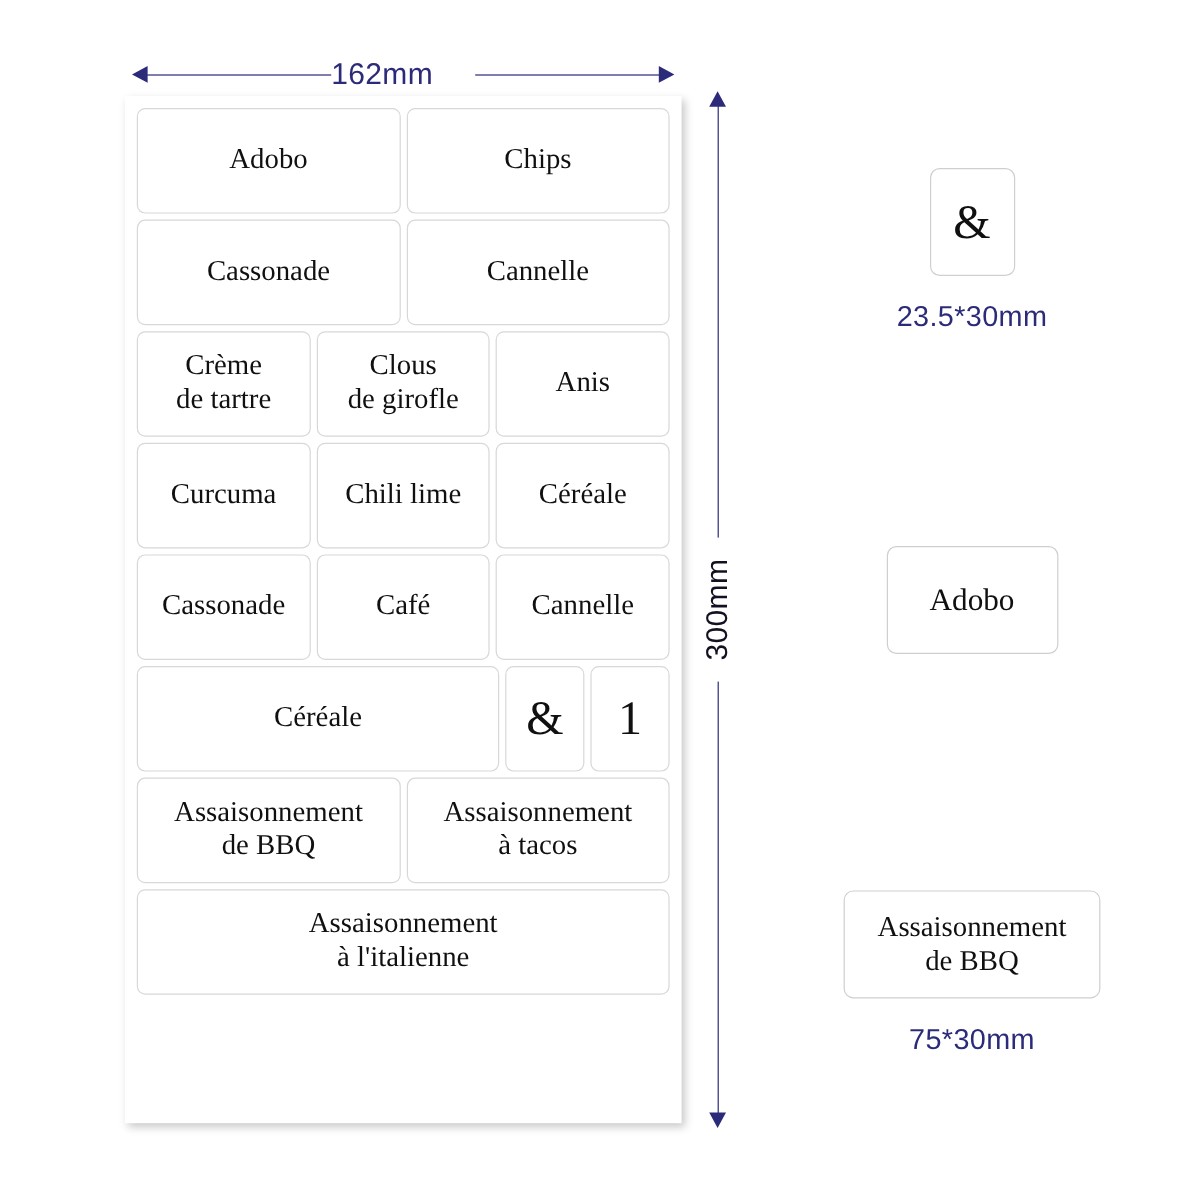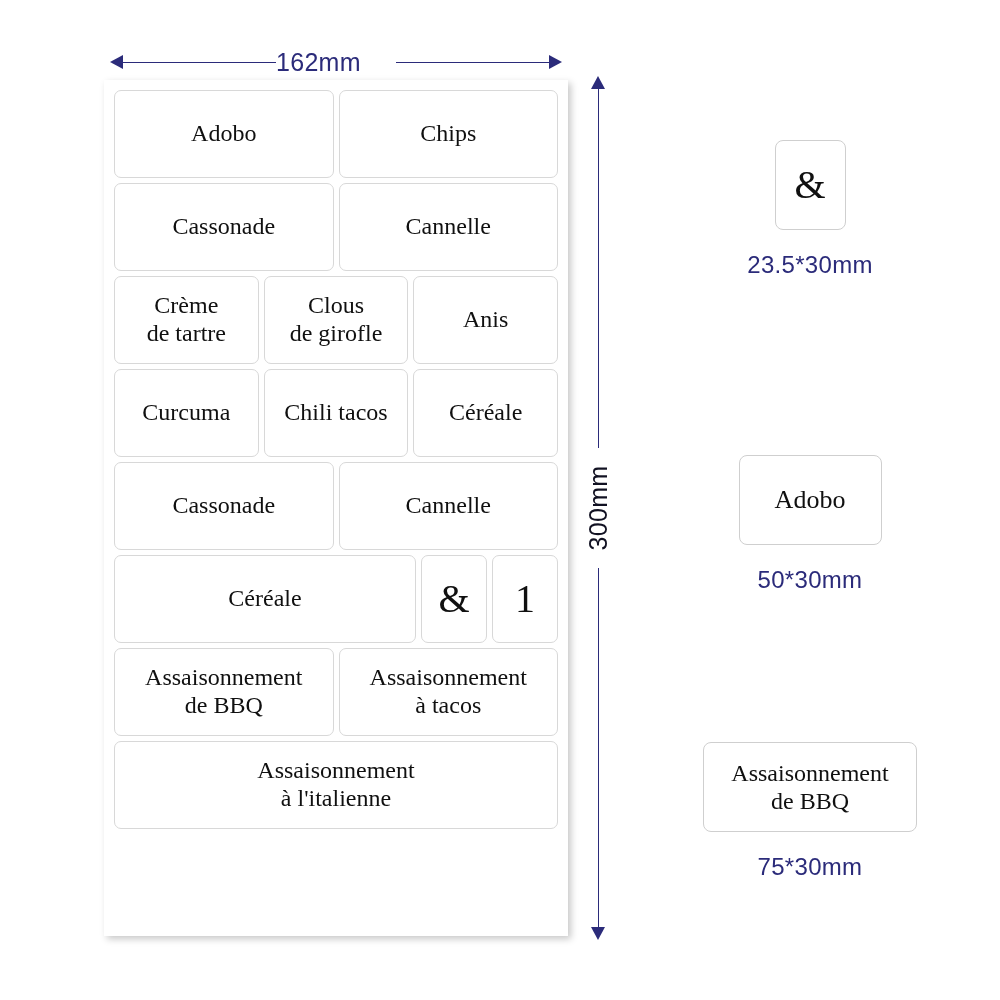--- a/index.html
+++ b/index.html
@@ -239,29 +239,32 @@
         </div>
         <div class="lbl w3">
           <span class="txt">Anis</span>
         </div>
       </div>
       <div class="row">
         <div class="lbl w3">
           <span class="txt">Curcuma</span>
         </div>
         <div class="lbl w3">
-          <span class="txt">Chili tacos</span>
+          <span class="txt">Chili lime</span>
         </div>
         <div class="lbl w3">
           <span class="txt">Céréale</span>
         </div>
       </div>
       <div class="row">
         <div class="lbl w3">
           <span class="txt">Cassonade</span>
+        </div>
+        <div class="lbl w3">
+          <span class="txt">Café</span>
         </div>
         <div class="lbl w3">
           <span class="txt">Cannelle</span>
         </div>
       </div>
       <div class="row">
         <div class="lbl w3">
           <span class="txt">Céréale</span>
         </div>
         <div class="lbl narrow">
@@ -287,19 +290,18 @@
     </div>
 </div>
 
 <div class="sample" id="sample-small">
   <div class="chip">&amp;</div>
   <div class="cap">23.5*30mm</div>
 </div>
 
 <div class="sample" id="sample-medium">
   <div class="chip">Adobo</div>
-  <div class="cap">50*30mm</div>
 </div>
 
 <div class="sample" id="sample-large">
   <div class="chip">Assaisonnement<br>de BBQ</div>
   <div class="cap">75*30mm</div>
 </div>
 
 </body></html>

